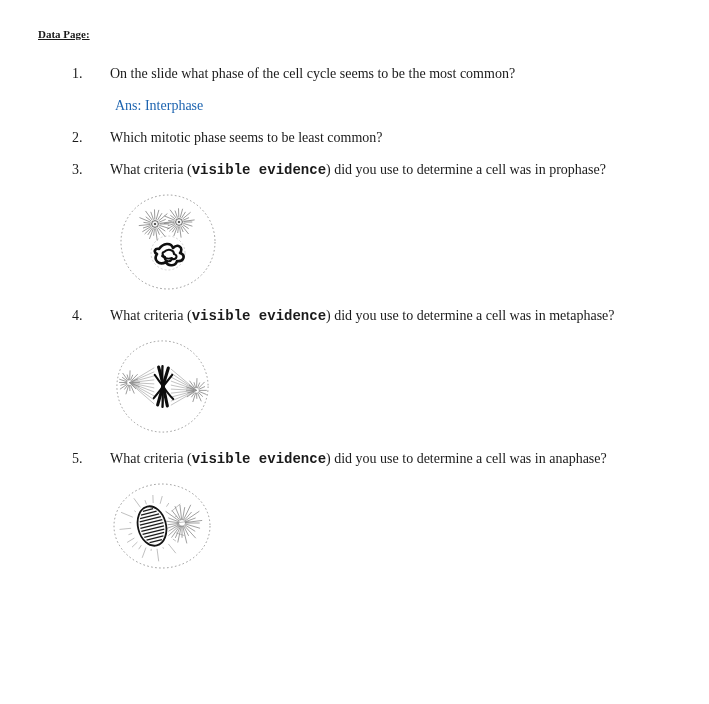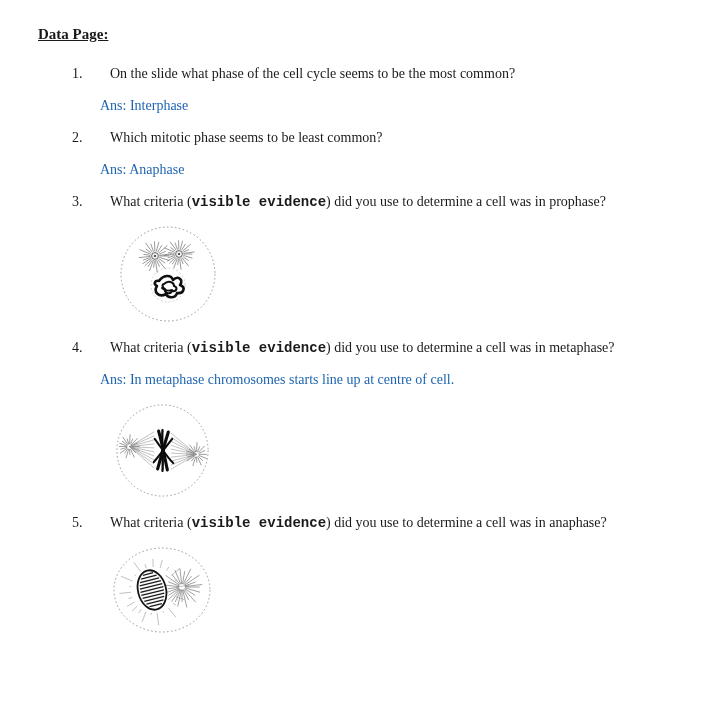--- a/index.html
+++ b/index.html
@@ -7,31 +7,31 @@
   body {
     font-family:"Liberation Serif", serif;
     font-size:14px;
     color:#1a1a1a;
     padding:24px 28px 0 38px;
     overflow:hidden;
   }
   .title {
     font-weight:bold;
     text-decoration:underline;
-    font-size:15px;
+    font-size:11px;
     line-height:20px;
     margin-bottom:20px;
   }
   .qlist { padding-left:34px; }
   .qrow { display:flex; line-height:19px; margin-bottom:12px; }
   .qnum { width:38px; flex:none; }
   .qtext { flex:1; }
   .b { font-weight:bold;font-family:Liberation Mono, monospace; }
   .answer {
-    margin-left:28px;
+    margin-left:43px;
     margin-bottom:13px;
     line-height:19px;
     color:var(--answer-color, #1d64b0);
   }
   .figure { margin:4px 0 14px 0; }
   .fig1 { margin-left:46px; }
   .fig2 { margin-left:42px; }
   .fig3 { margin-left:38px; }
   svg { display:block; }
 </style>
@@ -48,21 +48,20 @@
       <div class="qtext"><span>On the slide what phase of the cell cycle seems to be the most common?</span><span class="b"></span><span></span></div>
     </div>
     <div class="answer">Ans: Interphase</div>
   </div>
 
   <div class="qblock">
     <div class="qrow">
       <div class="qnum">2.</div>
       <div class="qtext"><span>Which mitotic phase seems to be least common?</span><span class="b"></span><span></span></div>
     </div>
-    <div class="answer">Ans: Anaphase</div>
   </div>
 
   <div class="qblock">
     <div class="qrow">
       <div class="qnum">3.</div>
       <div class="qtext"><span>What criteria (</span><span class="b">visible evidence</span><span>) did you use to determine a cell was in prophase?</span></div>
     </div>
     <div class="figure fig1">
       <svg viewBox="0 0 100 100" width="100" height="100" aria-label="prophase-cell-drawing">
         <circle cx="50" cy="50" r="47" fill="#ffffff" stroke="#8f8f8f" stroke-width="0.9" stroke-dasharray="1.6 2.4"></circle>
@@ -128,21 +127,20 @@
         </g>
       </svg>
     </div>
   </div>
 
   <div class="qblock">
     <div class="qrow">
       <div class="qnum">4.</div>
       <div class="qtext"><span>What criteria (</span><span class="b">visible evidence</span><span>) did you use to determine a cell was in metaphase?</span></div>
     </div>
-    <div class="answer">Ans: In metaphase chromosomes starts line up at centre of cell.</div>
     <div class="figure fig2">
       <svg viewBox="0 0 100 100" width="97" height="97" aria-label="metaphase-cell-drawing">
         <circle cx="50" cy="50" r="47" fill="#ffffff" stroke="#8f8f8f" stroke-width="0.9" stroke-dasharray="1.6 2.4"></circle>
         <g>
             <line x1="18.50" y1="46.00" x2="26.62" y2="46.00" stroke="#6e6e6e" stroke-width="0.7"></line>
             <line x1="18.31" y1="46.95" x2="26.43" y2="50.31" stroke="#6e6e6e" stroke-width="0.7"></line>
             <line x1="17.78" y1="47.76" x2="22.67" y2="52.58" stroke="#6e6e6e" stroke-width="0.7"></line>
             <line x1="17.01" y1="48.29" x2="20.95" y2="57.27" stroke="#6e6e6e" stroke-width="0.7"></line>
             <line x1="16.12" y1="48.50" x2="16.42" y2="54.67" stroke="#6e6e6e" stroke-width="0.7"></line>
             <line x1="15.25" y1="48.39" x2="12.23" y2="58.01" stroke="#6e6e6e" stroke-width="0.7"></line>

